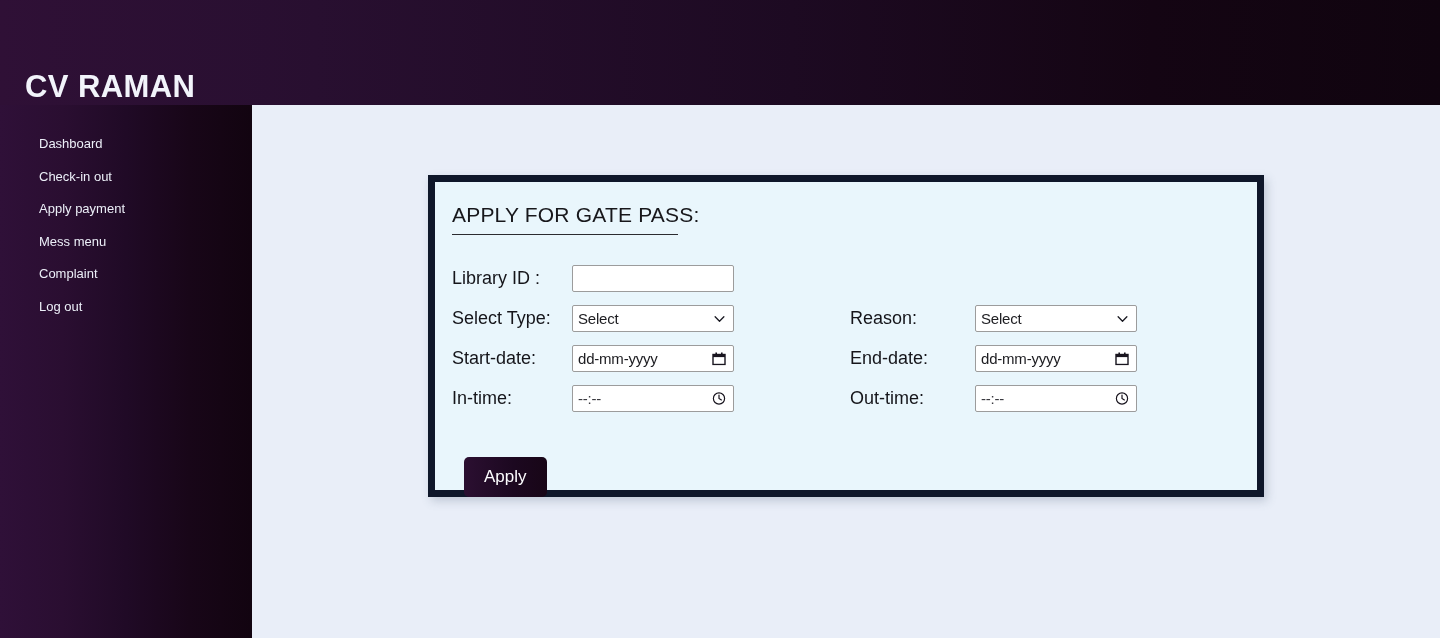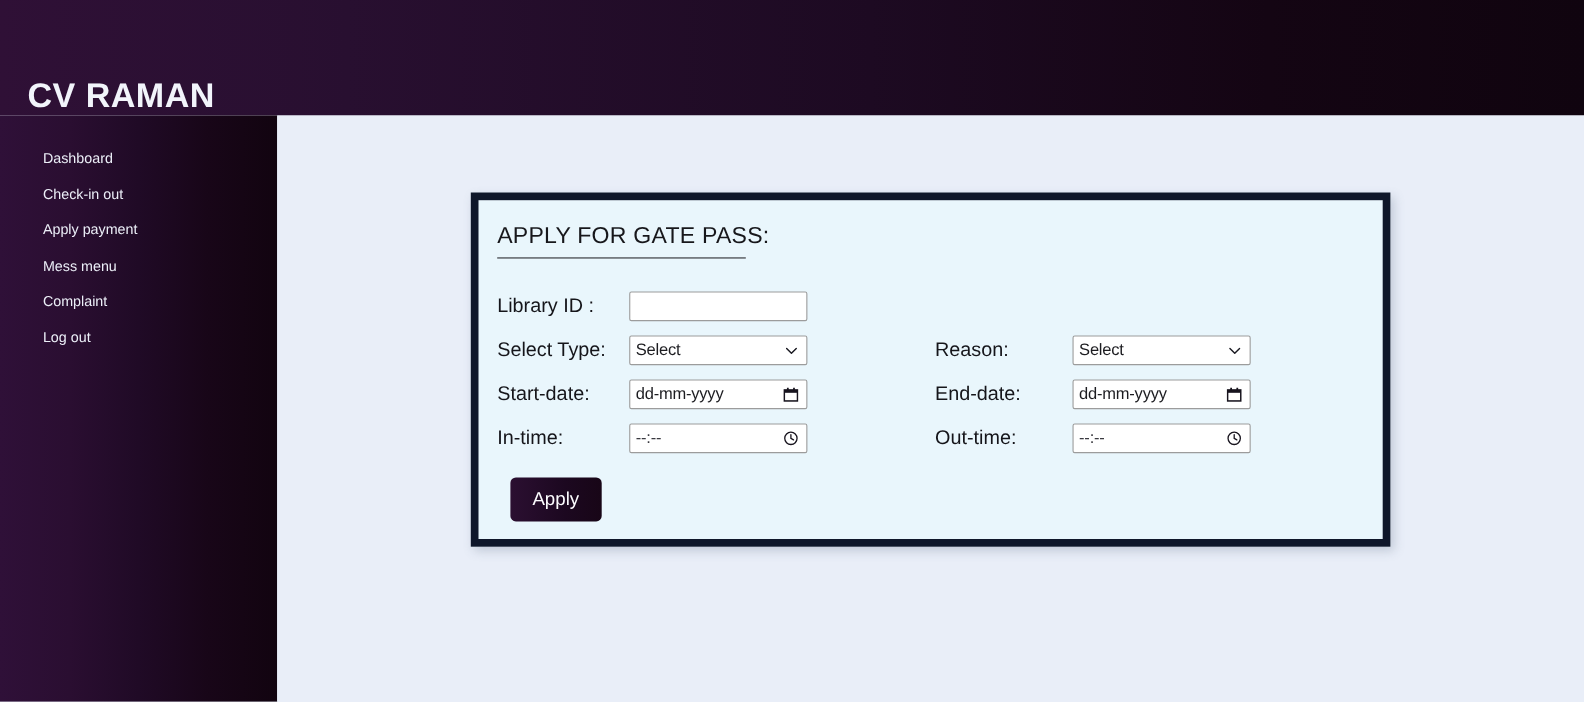--- a/index.html
+++ b/index.html
@@ -160,20 +160,21 @@
   }
   .apply-btn {
     background: linear-gradient(90deg, #2b0f31 0%, #1c0820 60%, #180617 100%);
     color: #fdfdff;
     border: none;
     border-radius: 5px;
     font-family: "Liberation Sans", sans-serif;
     font-size: 17px;
     padding: 10px 20px;
     cursor: pointer;
+    margin-top: 23px;
   }
 </style>
 </head>
 <body>
 
 <div class="app">
 
   <div class="header">
     <div class="brand">CV RAMAN</div>
   </div>

